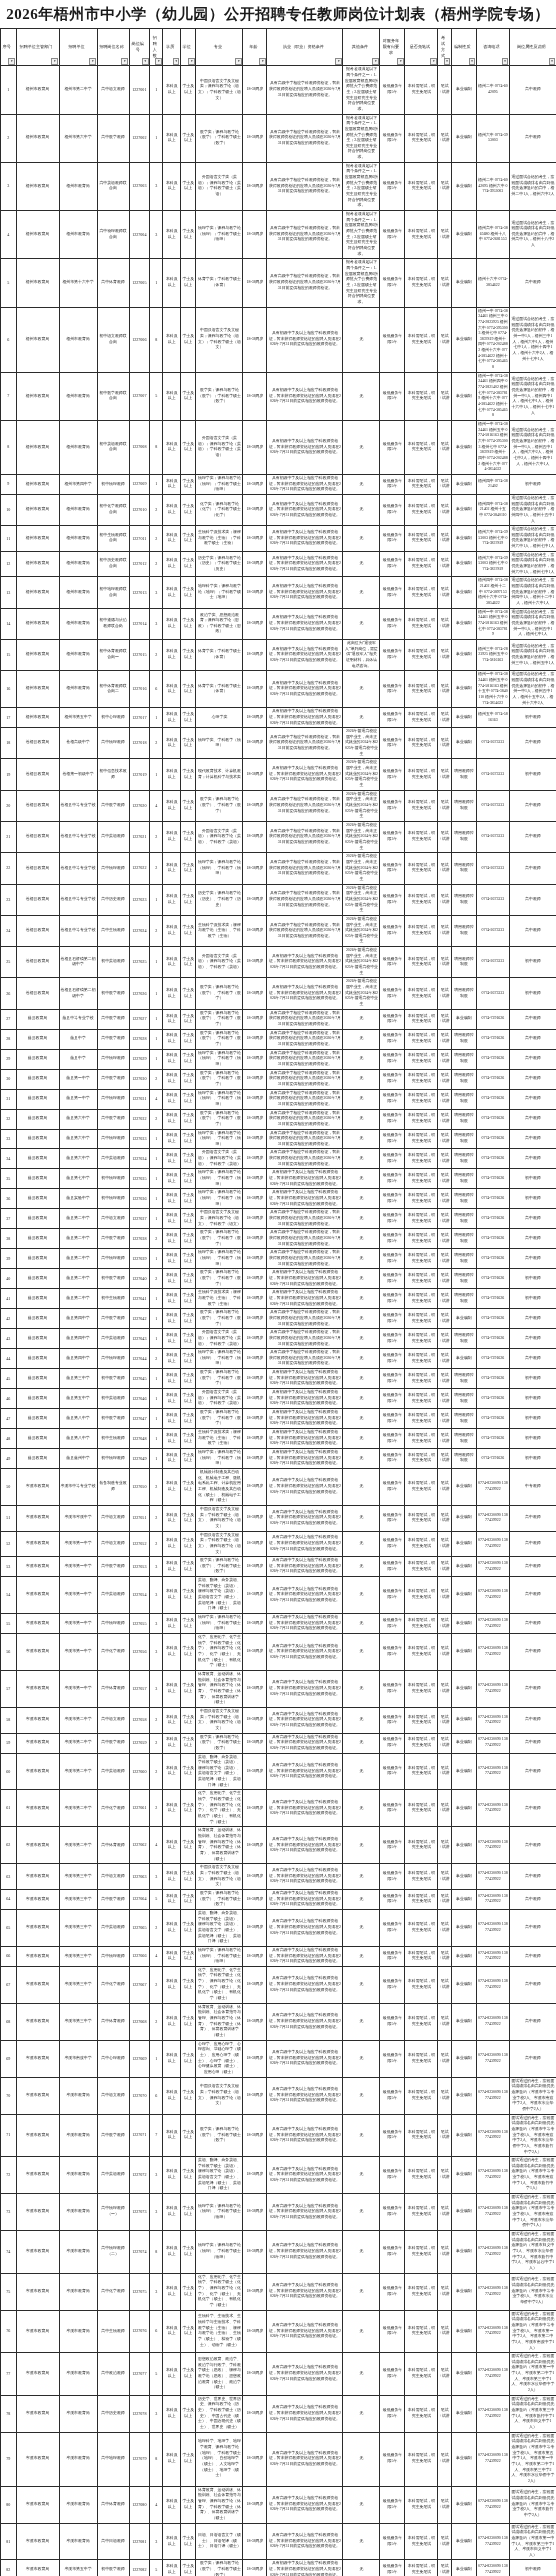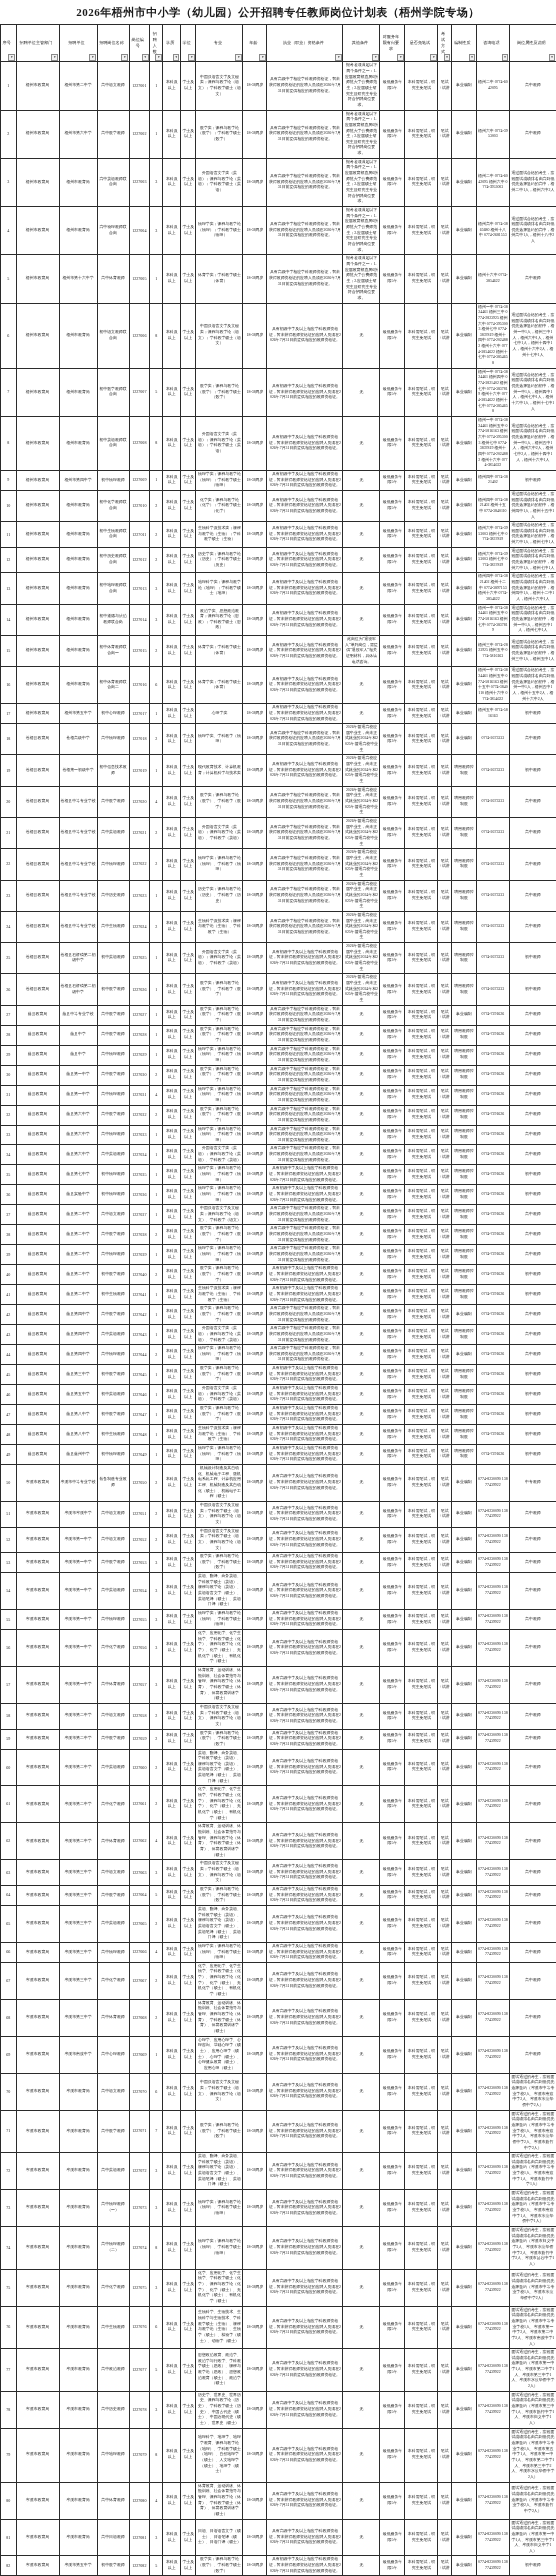--- a/index.html
+++ b/index.html
@@ -1,17 +1,17 @@
 <!DOCTYPE html>
 <html style="font-size:8.2px"><head>
 <meta charset="utf-8">
 <style>
   html,body{margin:0;padding:0;background:#ffffff;}
   .page{width:556px;background:#ffffff;font-family:"Liberation Serif","DejaVu Serif",serif;color:#1a1a1a;}
-  .title{font-size:11px;font-weight:bold;text-align:center;padding:5.2px 0 4.1px 0;letter-spacing:0.5px;}
+  .title{font-size:15px;font-weight:bold;text-align:center;padding:5.2px 0 4.1px 0;letter-spacing:0.5px;}
   table{width:556px;table-layout:fixed;border-collapse:collapse;margin:0 auto;}
   th,td{border:0.5px solid #2b2b2b;padding:1px 1px;text-align:center;vertical-align:middle;
         font-size:3.9px;line-height:1.45;word-break:break-all;color:#222;}
   thead th{position:relative;font-size:4.1px;height:33px;font-weight:normal;padding:1.5px 4.6px 1.5px 1.5px;}
   .hl{display:inline-block;}
   .filter{position:absolute;right:0.5px;bottom:0.5px;width:4.6px;height:4.6px;border:0.5px solid #8a8a8a;
           background:#f1f1f1;font-size:3.1px;line-height:4.6px;text-align:center;color:#444;cursor:pointer;}
   tbody td:nth-child(1){font-size:4.1px;}
   tbody td:nth-child(5){font-size:4.1px;}
   tbody td:nth-child(6){font-size:4.1px;}

